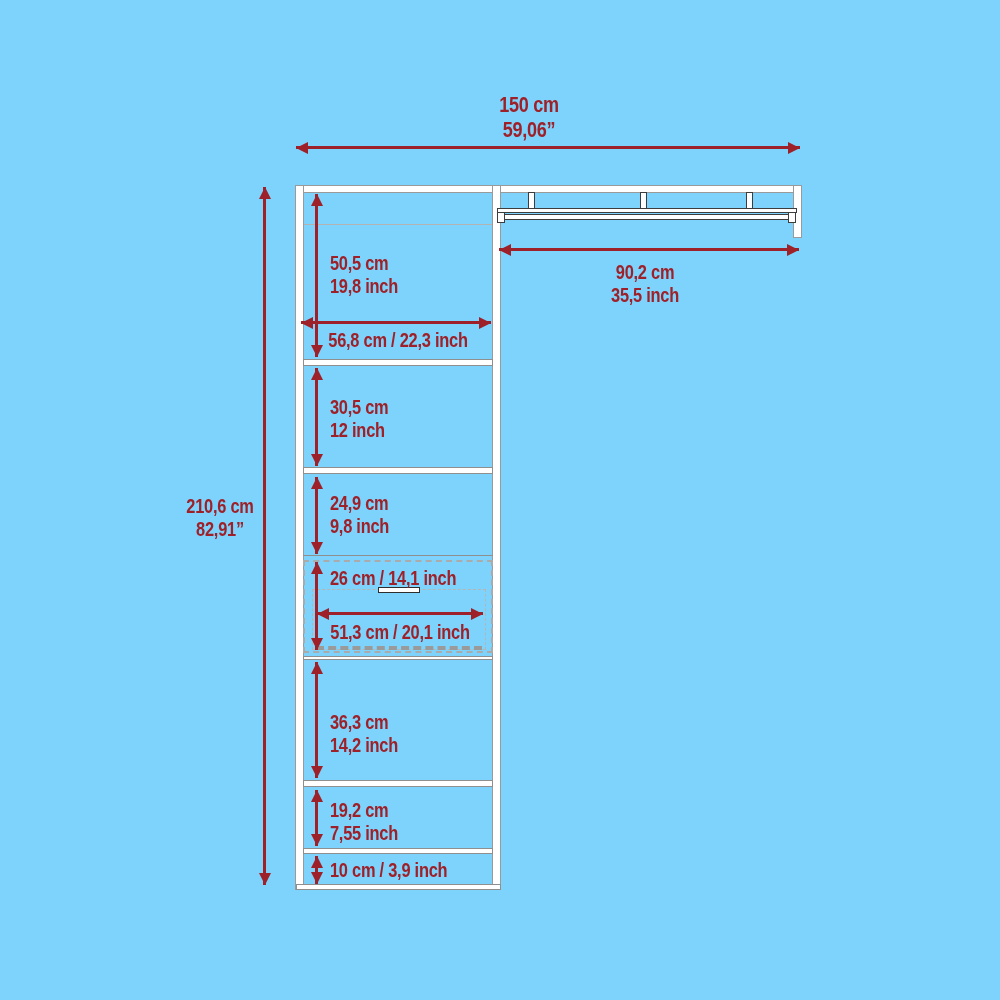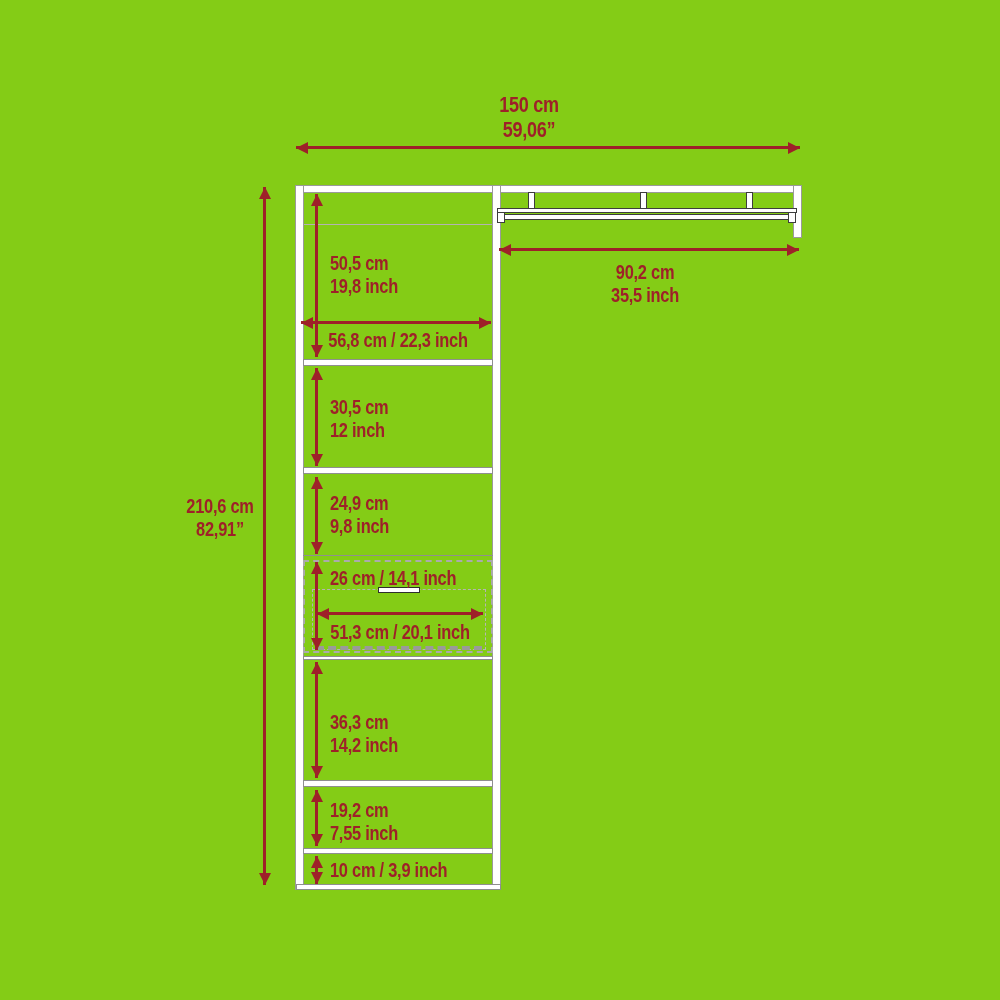--- a/index.html
+++ b/index.html
@@ -3,21 +3,21 @@
 <meta charset="utf-8">
 <style>
   :root{
     --red:#9E2129;
     --gray:#9A9A9A;
     --gray2:#8F8F8F;
     --dark:#3D3D3D;
   }
   html,body{margin:0;padding:0;background:#ffffff;}
   #canvas{
-    position:relative;width:1000px;height:1000px;background:#84cc16;overflow:hidden;
+    position:relative;width:1000px;height:1000px;background:#7dd3fc;overflow:hidden;
     font-family:"Liberation Sans",sans-serif;
   }
   
   .panel{position:absolute;box-sizing:border-box;border:1px solid var(--gray);background:#ffffff;}
   .panel.dark{border-color:var(--dark);}
   .hairline{position:absolute;background:var(--gray2);}
   .dashed{position:absolute;box-sizing:border-box;border:2px dashed #ABABAB;background:transparent;}
   .dashed.thin{border-width:1px;border-color:#B5B5B5;}
   .dash-line{position:absolute;border-top:4px dashed #9a9a9a;height:0;}
   

